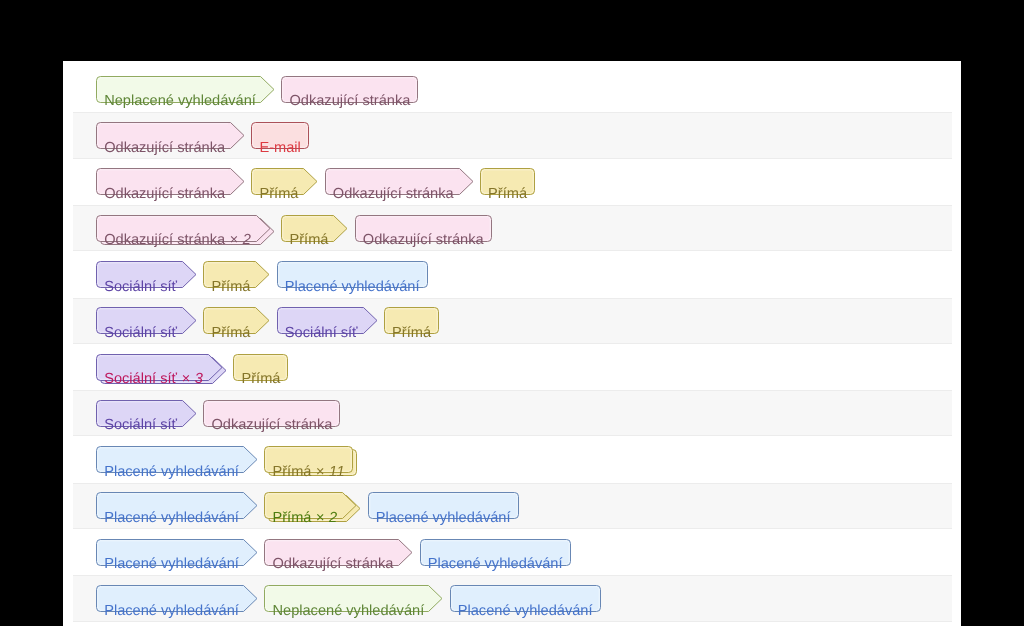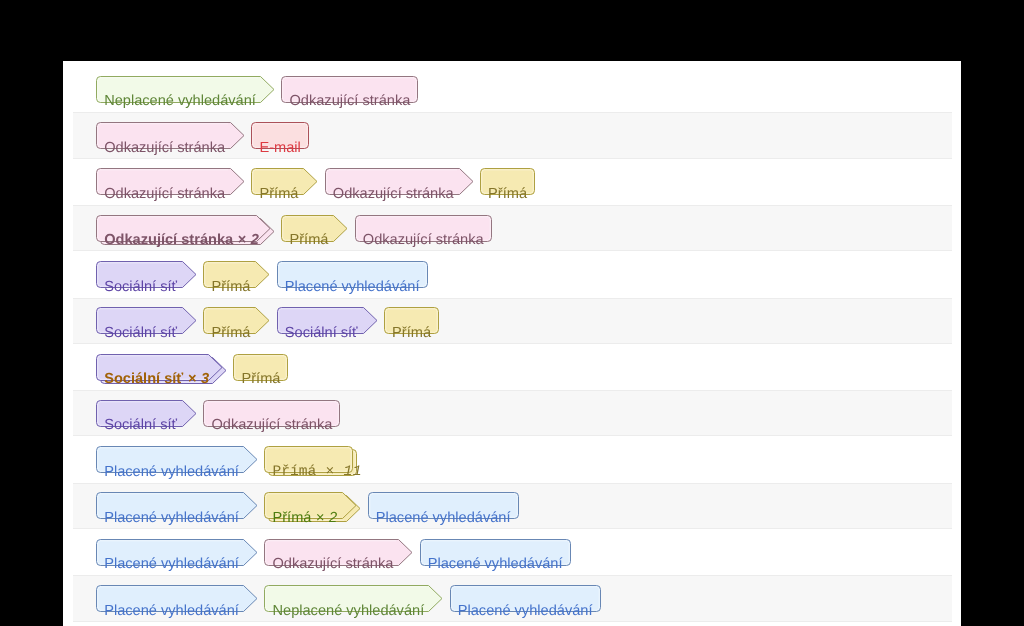--- a/index.html
+++ b/index.html
@@ -101,21 +101,21 @@
               <path d="M4.5,0.5 L50.5,0.5 Q54.5,0.5 54.5,4.5 L54.5,22.5 Q54.5,26.5 50.5,26.5 L4.5,26.5 Q0.5,26.5 0.5,22.5 L0.5,4.5 Q0.5,0.5 4.5,0.5 Z" fill="#f6eab2" stroke="#aea041" stroke-width="1"></path>
               <path d="M50.5,1.8 L4.5,1.8 Q1.8,1.8 1.8,4.5 L1.8,22.5 Q1.8,25.2 4.5,25.2 L50.5,25.2 Q53.2,25.2 53.2,22.5 L53.2,4.5 Q53.2,1.8 50.5,1.8" fill="none" stroke="rgba(255,255,255,0.45)" stroke-width="1"></path>
             </g>
           </svg>
     <span class="lbl">Přímá</span>
   </div>
       </div>
   </div>
     <div class="row alt">
     <div class="inner">
-        <div class="chip" style="color: rgb(126, 84, 104); width: 178.5px; font-weight: bold;">
+        <div class="chip" style="color: rgb(126, 84, 104); width: 178.5px;">
           <svg width="179.5" height="32">
             <g>
               <path d="M8.5,3.5 L164.5,3.5 L178,16.5 L164.5,29.5 L8.5,29.5 Q4.5,29.5 4.5,25.5 L4.5,7.5 Q4.5,3.5 8.5,3.5 Z" fill="#fbe3f0" stroke="#937680" stroke-width="1"></path>
               <path d="M162.2,4.8 L8.5,4.8 Q5.8,4.8 5.8,7.5 L5.8,25.5 Q5.8,28.2 8.5,28.2 L162.2,28.2" fill="none" stroke="rgba(255,255,255,0.45)" stroke-width="1"></path>
             </g>
             <g>
               <path d="M4.5,0.5 L160.5,0.5 L174,13.5 L160.5,26.5 L4.5,26.5 Q0.5,26.5 0.5,22.5 L0.5,4.5 Q0.5,0.5 4.5,0.5 Z" fill="#fbe3f0" stroke="#937680" stroke-width="1"></path>
               <path d="M158.2,1.8 L4.5,1.8 Q1.8,1.8 1.8,4.5 L1.8,22.5 Q1.8,25.2 4.5,25.2 L158.2,25.2" fill="none" stroke="rgba(255,255,255,0.45)" stroke-width="1"></path>
             </g>
           </svg>
@@ -207,21 +207,21 @@
               <path d="M4.5,0.5 L50.5,0.5 Q54.5,0.5 54.5,4.5 L54.5,22.5 Q54.5,26.5 50.5,26.5 L4.5,26.5 Q0.5,26.5 0.5,22.5 L0.5,4.5 Q0.5,0.5 4.5,0.5 Z" fill="#f6eab2" stroke="#aea041" stroke-width="1"></path>
               <path d="M50.5,1.8 L4.5,1.8 Q1.8,1.8 1.8,4.5 L1.8,22.5 Q1.8,25.2 4.5,25.2 L50.5,25.2 Q53.2,25.2 53.2,22.5 L53.2,4.5 Q53.2,1.8 50.5,1.8" fill="none" stroke="rgba(255,255,255,0.45)" stroke-width="1"></path>
             </g>
           </svg>
     <span class="lbl">Přímá</span>
   </div>
       </div>
   </div>
     <div class="row">
     <div class="inner">
-        <div class="chip" style="color: #a16207; width: 130.5px; font-weight: bold;">
+        <div class="chip" style="color: #be185d; width: 130.5px;">
           <svg width="131.5" height="32">
             <g>
               <path d="M8.5,3.5 L116.5,3.5 L130,16.5 L116.5,29.5 L8.5,29.5 Q4.5,29.5 4.5,25.5 L4.5,7.5 Q4.5,3.5 8.5,3.5 Z" fill="#ddd6f6" stroke="#7061ae" stroke-width="1"></path>
               <path d="M114.19999999999999,4.8 L8.5,4.8 Q5.8,4.8 5.8,7.5 L5.8,25.5 Q5.8,28.2 8.5,28.2 L114.19999999999999,28.2" fill="none" stroke="rgba(255,255,255,0.45)" stroke-width="1"></path>
             </g>
             <g>
               <path d="M4.5,0.5 L112.5,0.5 L126,13.5 L112.5,26.5 L4.5,26.5 Q0.5,26.5 0.5,22.5 L0.5,4.5 Q0.5,0.5 4.5,0.5 Z" fill="#ddd6f6" stroke="#7061ae" stroke-width="1"></path>
               <path d="M110.2,1.8 L4.5,1.8 Q1.8,1.8 1.8,4.5 L1.8,22.5 Q1.8,25.2 4.5,25.2 L110.2,25.2" fill="none" stroke="rgba(255,255,255,0.45)" stroke-width="1"></path>
             </g>
           </svg>
@@ -264,21 +264,21 @@
     <div class="inner">
         <div class="chip" style="color: rgb(69, 115, 203); width: 161.5px;">
           <svg width="162.5" height="28">
             <g>
               <path d="M4.5,0.5 L147.5,0.5 L161,13.5 L147.5,26.5 L4.5,26.5 Q0.5,26.5 0.5,22.5 L0.5,4.5 Q0.5,0.5 4.5,0.5 Z" fill="#e0effd" stroke="#6887b4" stroke-width="1"></path>
               <path d="M145.2,1.8 L4.5,1.8 Q1.8,1.8 1.8,4.5 L1.8,22.5 Q1.8,25.2 4.5,25.2 L145.2,25.2" fill="none" stroke="rgba(255,255,255,0.45)" stroke-width="1"></path>
             </g>
           </svg>
     <span class="lbl">Placené vyhledávání</span>
   </div>
-        <div class="chip" style="color: rgb(133, 118, 42); width: 73px; font-family: Liberation Mono, monospace;">
+        <div class="chip" style="color: rgb(133, 118, 42); width: 73px;">
           <svg width="94" height="32">
             <g>
               <path d="M8.5,3.5 L88.5,3.5 Q92.5,3.5 92.5,7.5 L92.5,25.5 Q92.5,29.5 88.5,29.5 L8.5,29.5 Q4.5,29.5 4.5,25.5 L4.5,7.5 Q4.5,3.5 8.5,3.5 Z" fill="#f6eab2" stroke="#aea041" stroke-width="1"></path>
               <path d="M88.5,4.8 L8.5,4.8 Q5.8,4.8 5.8,7.5 L5.8,25.5 Q5.8,28.2 8.5,28.2 L88.5,28.2 Q91.2,28.2 91.2,25.5 L91.2,7.5 Q91.2,4.8 88.5,4.8" fill="none" stroke="rgba(255,255,255,0.45)" stroke-width="1"></path>
             </g>
             <g>
               <path d="M4.5,0.5 L84.5,0.5 Q88.5,0.5 88.5,4.5 L88.5,22.5 Q88.5,26.5 84.5,26.5 L4.5,26.5 Q0.5,26.5 0.5,22.5 L0.5,4.5 Q0.5,0.5 4.5,0.5 Z" fill="#f6eab2" stroke="#aea041" stroke-width="1"></path>
               <path d="M84.5,1.8 L4.5,1.8 Q1.8,1.8 1.8,4.5 L1.8,22.5 Q1.8,25.2 4.5,25.2 L84.5,25.2 Q87.2,25.2 87.2,22.5 L87.2,4.5 Q87.2,1.8 84.5,1.8" fill="none" stroke="rgba(255,255,255,0.45)" stroke-width="1"></path>
             </g>
           </svg>

